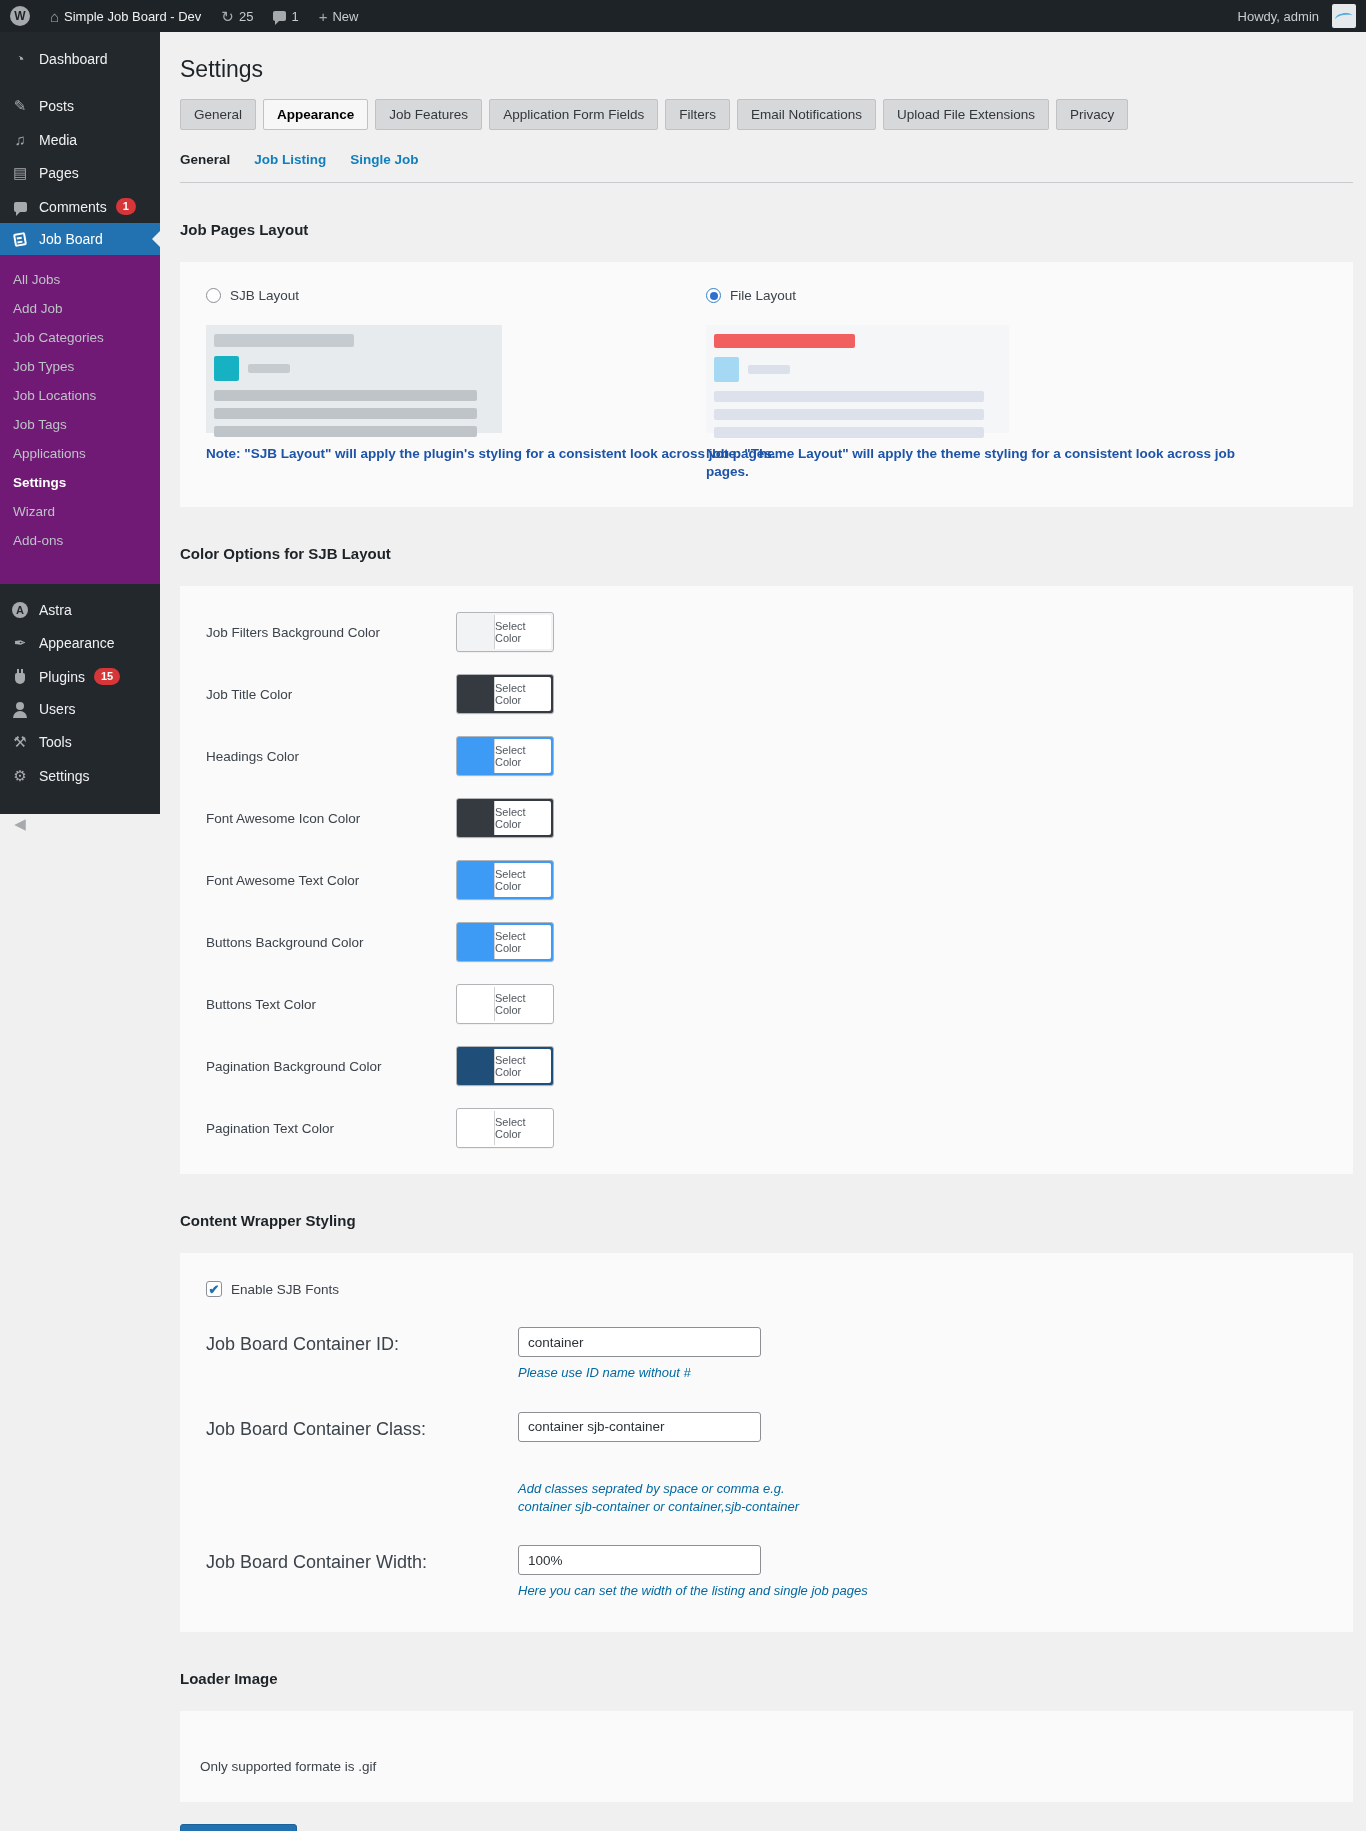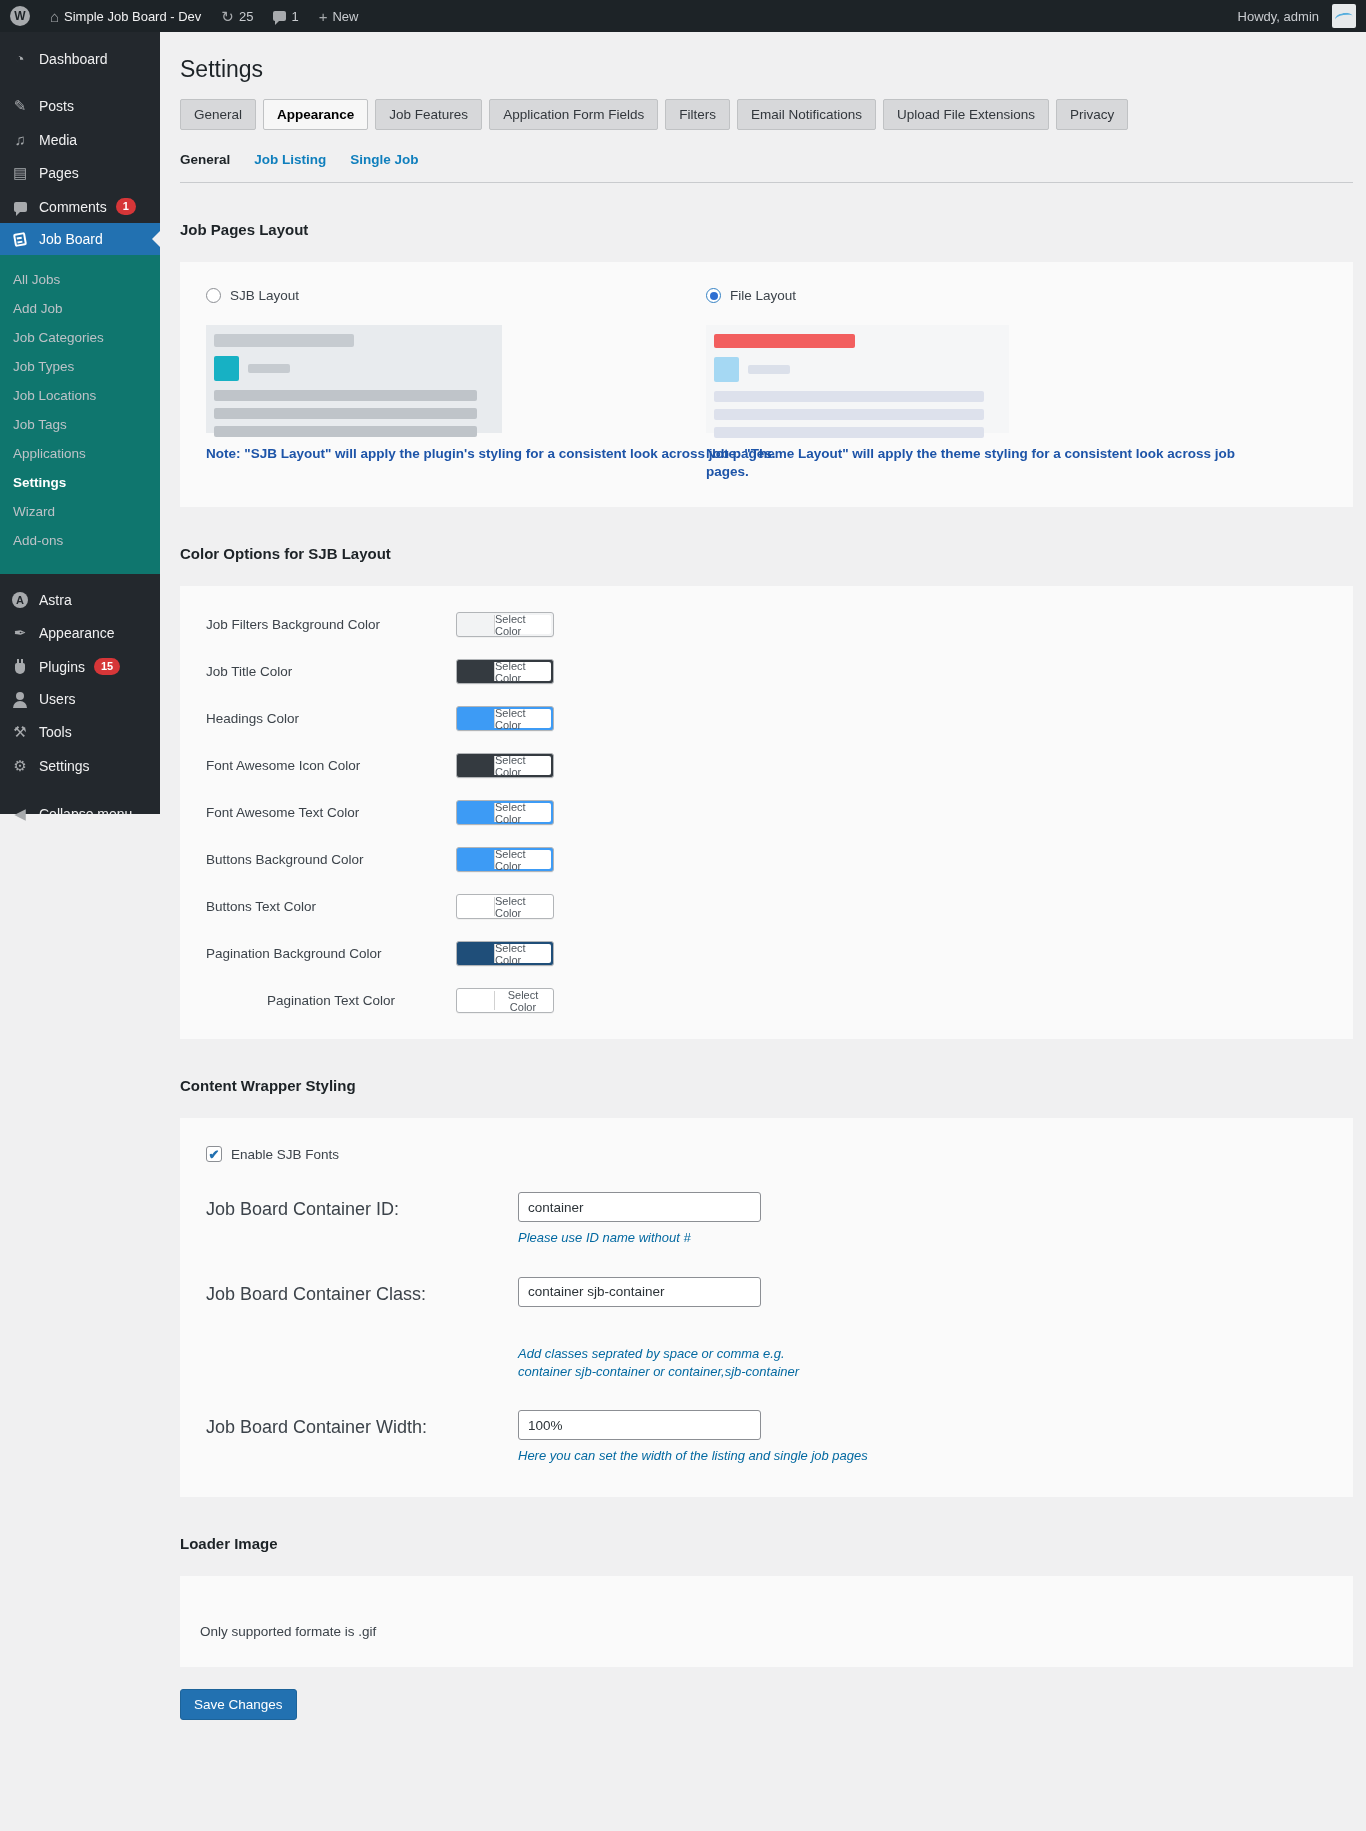--- a/index.html
+++ b/index.html
@@ -39,21 +39,21 @@
     color:#a7aaad; font-size:15px; flex:none; }
   .mi .badge, .sub .badge {
     background:#d63638; color:#fff; border-radius:9px; font-size:11px; line-height:1;
     padding:3px 7px; font-weight:bold; }
   .mi.first { margin-top:10px; }
   .mi.gap { margin-top:14px; }
   .mi.active { background:#2271b1; color:#fff; }
   .mi.active .ico { color:#fff; }
   .mi.active .notch { position:absolute; right:0; top:50%; margin-top:-8px; width:0; height:0;
     border-top:8px solid transparent; border-bottom:8px solid transparent; border-right:8px solid #f0f0f1; }
-  .sub { background:#0f766e; padding:10px 0 19px; list-style:none; }
+  .sub { background:#701a75; padding:10px 0 29px; list-style:none; }
   .sub li { padding:7px 10px 7px 13px; color:#bdc2c7; font-size:13.5px; }
   .sub li.current { color:#fff; font-weight:bold; }
   .sep { height:10px; }
   .clip { width:12px; height:13px; border:2px solid currentColor; border-radius:2px;
     transform:rotate(-10deg); position:relative; color:#a7aaad; }
   .mi.active .clip { color:#fff; }
   .clip::after { content:""; position:absolute; left:1px; top:2px; width:5px; height:2px;
     background:currentColor; box-shadow:0 4px 0 currentColor; }
   .astra-ico { width:16px; height:16px; border-radius:50%; background:#a7aaad; color:#23282d;
     font-size:11px; font-weight:bold; display:flex; align-items:center; justify-content:center; }
@@ -97,23 +97,23 @@
   .sjb .mini { width:42px; height:9px; background:#c6cbd0; }
   .theme .mini { width:42px; height:9px; background:#dbe0ea; }
   .sjb .line { width:94%; height:11px; background:#bfc4c9; margin-bottom:7px; }
   .theme .line { width:94%; height:11px; background:#dde1ec; margin-bottom:7px; }
   .note { margin-top:12px; font-size:13.5px; font-weight:bold; color:#1d54a8; line-height:1.35; }
   .lcol .note { width:592px; }
   .rcol .note { width:560px; }
   
   .color-card { padding:26px 0 26px 26px; }
   .crow { display:flex; align-items:center; margin-bottom:22px; }
-  .crow:last-child { margin-bottom:0;text-align:center; }
+  .crow:last-child { margin-bottom:0; }
   .crow .clabel { width:250px; font-size:13.5px; color:#3c434a; }
-  .color-btn { width:98px; height:25px; border:1px solid #b2b5b8; border-radius:3px;
+  .color-btn { width:98px; height:40px; border:1px solid #b2b5b8; border-radius:3px;
     position:relative; cursor:pointer; box-shadow:0 1px 0 rgba(0,0,0,.04); }
   .color-btn .cb-label { position:absolute; top:2px; right:2px; bottom:2px; width:57px;
     background:#fff; border-left:1px solid rgba(0,0,0,.18); border-radius:0 2px 2px 0;
     display:flex; align-items:center; justify-content:center; font-size:11px; color:#50575e; }
   
   .wrap-card { padding:28px 0 32px 26px; }
   .check-row { display:flex; align-items:center; gap:9px; font-size:13.5px; color:#3c434a; }
   .checkbox { width:16px; height:16px; border:1px solid #8c8f94; border-radius:3px; background:#fff;
     display:inline-flex; align-items:center; justify-content:center; flex:none; cursor:pointer; }
   .checkbox .mark { color:#2271b1; font-size:13px; font-weight:bold; line-height:1; }

